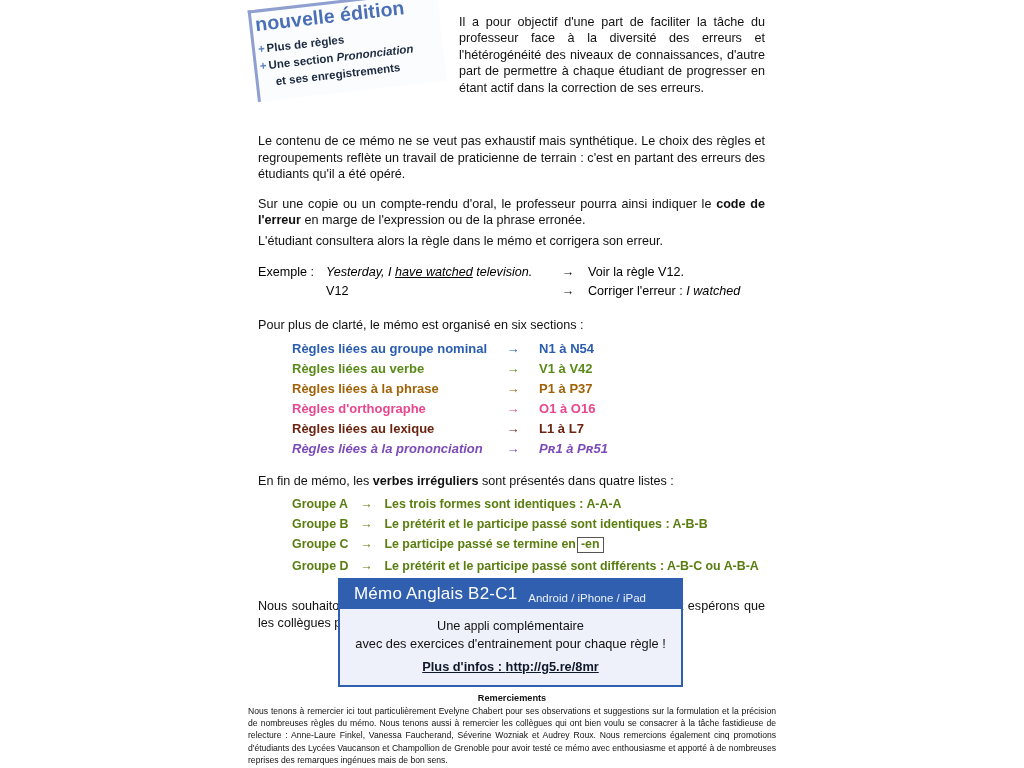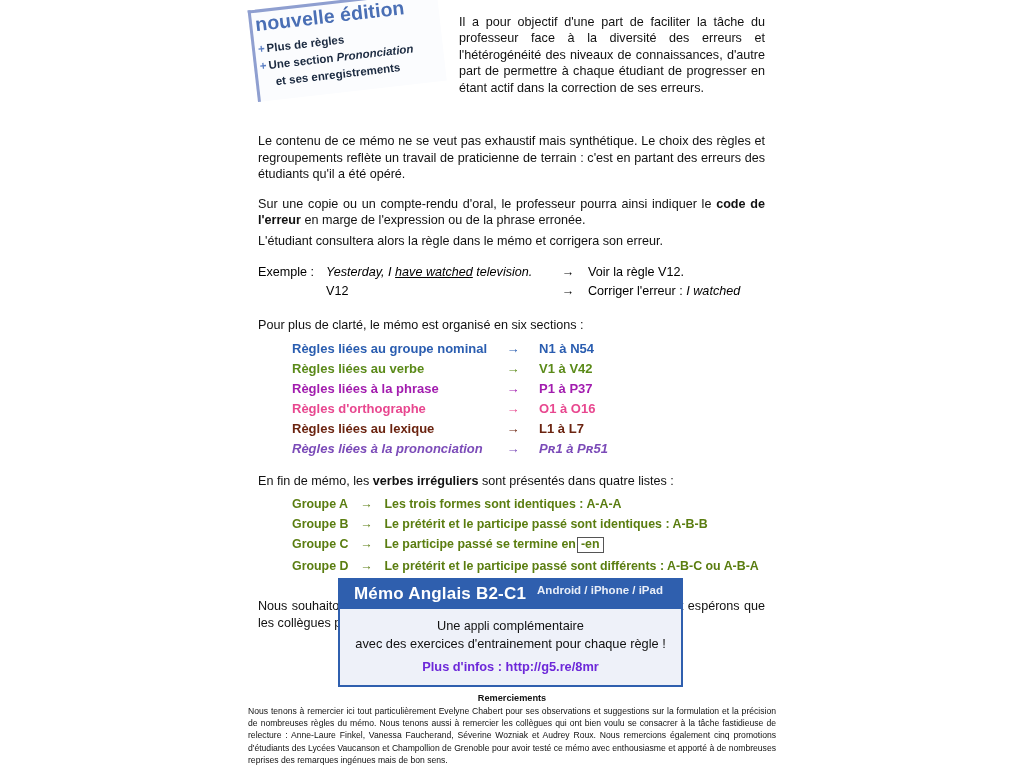--- a/index.html
+++ b/index.html
@@ -175,22 +175,21 @@
     width: 345px;
     border: 2px solid #2f5fae;
     box-sizing: border-box;
     background: #eef1f9;
   }
   .appbox-head {
     background: #2f5fae;
     color: #ffffff;
     padding: 4px 0 5px 14px;
     display: flex;
-    align-items: flex-start;
-    font-weight: bold;
+    align-items: flex-end;
   }
   .appbox-title {
     font-size: 17px;
     letter-spacing: .2px;
   }
   .appbox-platforms {
     font-size: 11.5px;
     margin-left: 11px;
     color: #e9eef8;
   }
@@ -288,21 +287,21 @@
           <tr style="color: rgb(42, 93, 176);">
         <td class="s-name">Règles liées au groupe nominal</td>
         <td class="s-arrow">→</td>
         <td class="s-range">N1 à N54</td>
       </tr>
       <tr style="color: rgb(90, 138, 24);">
         <td class="s-name">Règles liées au verbe</td>
         <td class="s-arrow">→</td>
         <td class="s-range">V1 à V42</td>
       </tr>
-      <tr style="color: #a21caf;">
+      <tr style="color: #a16207;">
         <td class="s-name">Règles liées à la phrase</td>
         <td class="s-arrow">→</td>
         <td class="s-range">P1 à P37</td>
       </tr>
       <tr style="color: rgb(232, 71, 143);">
         <td class="s-name">Règles d'orthographe</td>
         <td class="s-arrow">→</td>
         <td class="s-range">O1 à O16</td>
       </tr>
       <tr style="color: rgb(107, 36, 16);">
@@ -349,21 +348,21 @@
   </div>
 
   <div class="appbox" style="border-color: rgb(47, 95, 174); background: rgb(238, 241, 249);">
     <div class="appbox-head" style="background: rgb(47, 95, 174);">
       <span class="appbox-title">Mémo Anglais B2-C1</span>
       <span class="appbox-platforms">Android / iPhone / iPad</span>
     </div>
     <div class="appbox-body">
       <div class="appbox-l1"><span>Une </span><span class="big">appli</span><span> complémentaire</span></div>
       <div class="appbox-l2">avec des exercices d'entrainement pour chaque règle !</div>
-      <div class="appbox-link" style="color: #6d28d9;"><span>Plus d'infos : </span><span>http://g5.re/8mr</span></div>
+      <div class="appbox-link" style="color: #0f172a; text-decoration: underline;"><span>Plus d'infos : </span><span>http://g5.re/8mr</span></div>
     </div>
   </div>
 
   <div class="ack">
     <div class="ack-title">Remerciements</div>
     <div class="ack-body">Nous tenons à remercier ici tout particulièrement Evelyne Chabert pour ses observations et suggestions sur la formulation et la précision de nombreuses règles du mémo. Nous tenons aussi à remercier les collègues qui ont bien voulu se consacrer à la tâche fastidieuse de relecture : Anne-Laure Finkel, Vanessa Faucherand, Séverine Wozniak et Audrey Roux. Nous remercions également cinq promotions d'étudiants des Lycées Vaucanson et Champollion de Grenoble pour avoir testé ce mémo avec enthousiasme et apporté à de nombreuses reprises des remarques ingénues mais de bon sens.</div>
   </div>
 
 </div>
 

